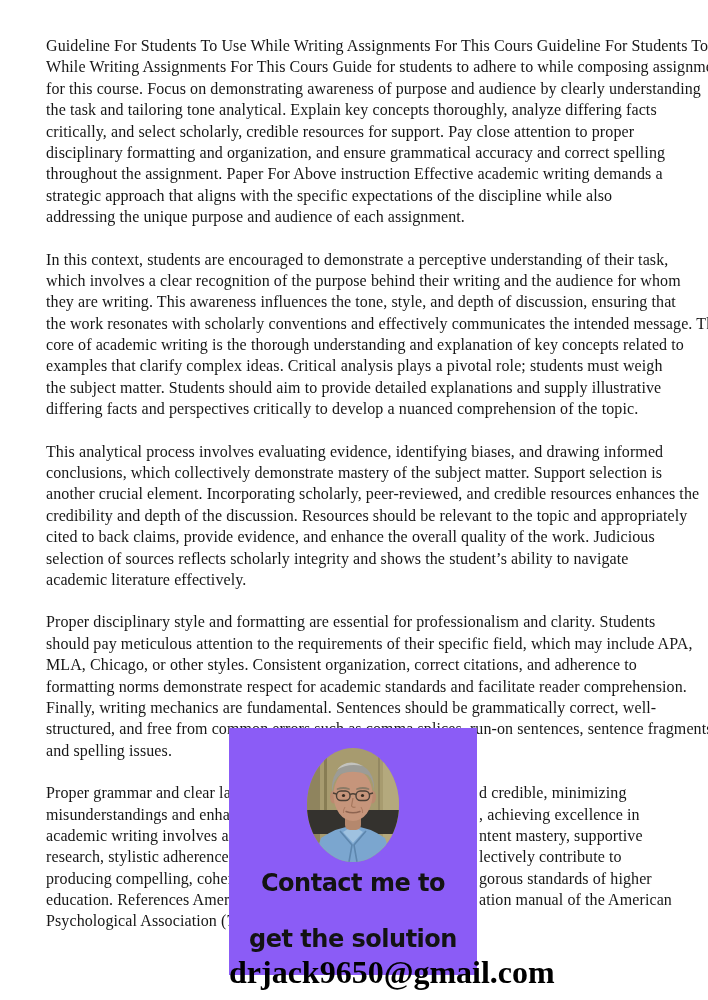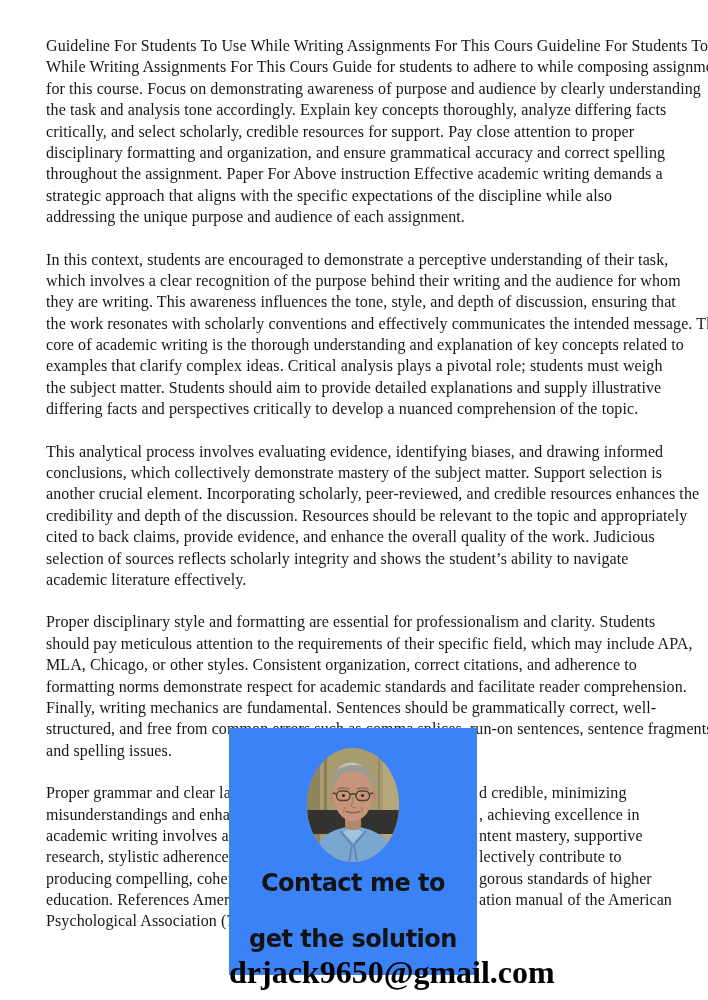--- a/index.html
+++ b/index.html
@@ -65,21 +65,21 @@
 </style>
 </head>
 <body>
 
 <div class="doc">
 
   <p class="para">
     <span class="line" style="display:block">Guideline For Students To Use While Writing Assignments For This Cours Guideline For Students To Use</span>
     <span class="line" style="display:block">While Writing Assignments For This Cours Guide for students to adhere to while composing assignments</span>
     <span class="line" style="display:block">for this course. Focus on demonstrating awareness of purpose and audience by clearly understanding</span>
-    <span class="line" style="display:block">the task and analysis tone accordingly. Explain key concepts thoroughly, analyze differing facts</span>
+    <span class="line" style="display:block">the task and tailoring tone analytical. Explain key concepts thoroughly, analyze differing facts</span>
     <span class="line" style="display:block">critically, and select scholarly, credible resources for support. Pay close attention to proper</span>
     <span class="line" style="display:block">disciplinary formatting and organization, and ensure grammatical accuracy and correct spelling</span>
     <span class="line" style="display:block">throughout the assignment. Paper For Above instruction Effective academic writing demands a</span>
     <span class="line" style="display:block">strategic approach that aligns with the specific expectations of the discipline while also</span>
     <span class="line" style="display:block">addressing the unique purpose and audience of each assignment.</span>
   </p>
 
   <p class="para">
     <span class="line" style="display:block">In this context, students are encouraged to demonstrate a perceptive understanding of their task,</span>
     <span class="line" style="display:block">which involves a clear recognition of the purpose behind their writing and the audience for whom</span>
@@ -116,21 +116,21 @@
     <span class="line" style="display:block"><span>misunderstandings and enhancin</span><span class="frag-right">, achieving excellence in</span></span>
     <span class="line" style="display:block"><span>academic writing involves a bal</span><span class="frag-right">ntent mastery, supportive</span></span>
     <span class="line" style="display:block"><span>research, stylistic adherence, an</span><span class="frag-right">lectively contribute to</span></span>
     <span class="line" style="display:block"><span>producing compelling, coherent</span><span class="frag-right">gorous standards of higher</span></span>
     <span class="line" style="display:block"><span>education. References American</span><span class="frag-right">ation manual of the American</span></span>
     <span class="line" style="display:block"><span>Psychological Association (7th</span><span class="frag-right"></span></span>
   </p>
 
 </div>
 
-<div class="overlay" style="background: #3b82f6;">
+<div class="overlay" style="background: #8b5cf6;">
   <svg class="photo" viewBox="0 0 92 114" xmlns="http://www.w3.org/2000/svg" aria-hidden="true">
     <defs>
       <clipPath id="pc">
           <ellipse cx="46" cy="57" rx="46" ry="57"></ellipse>
         </clipPath>
     </defs>
     <g clip-path="url(#pc)">
       <rect x="0" y="0" width="92" height="114" fill="#a79b6f"></rect>
       <rect x="0" y="0" width="13" height="114" fill="#8f845e"></rect>
       <rect x="76" y="0" width="16" height="114" fill="#b4a97d"></rect>

